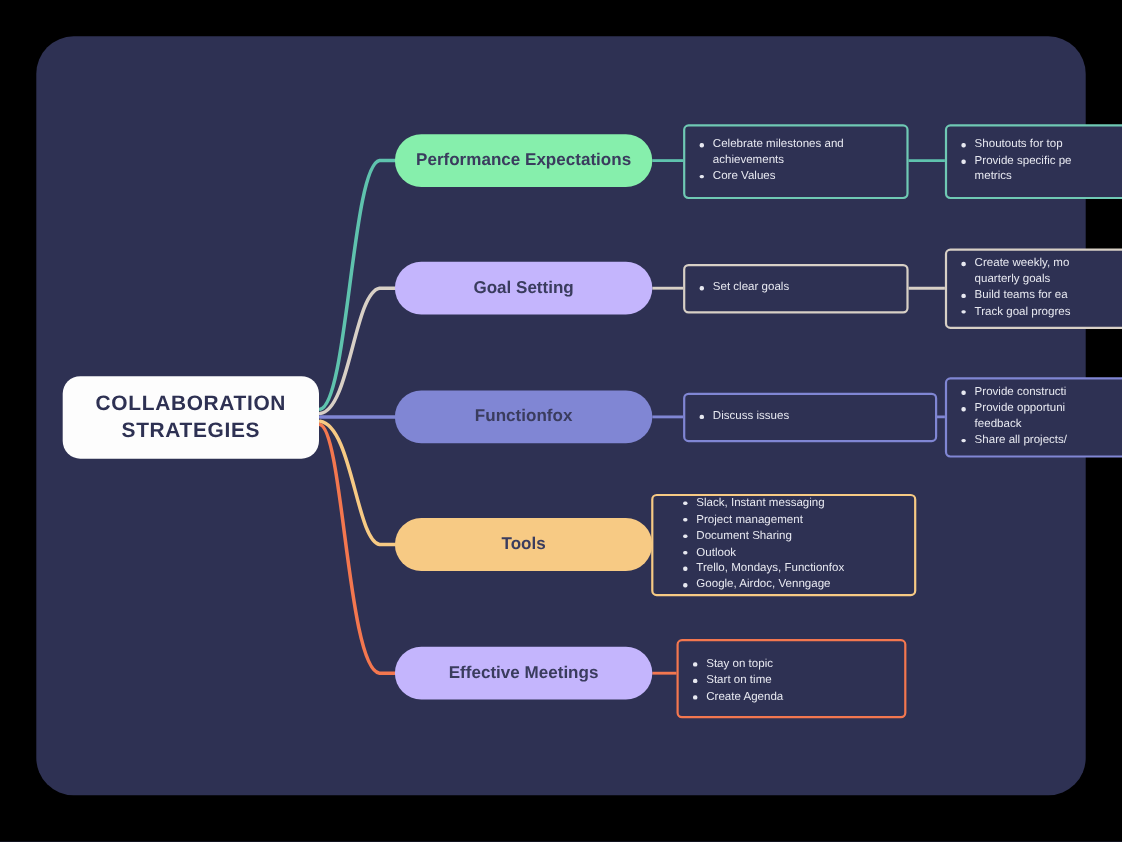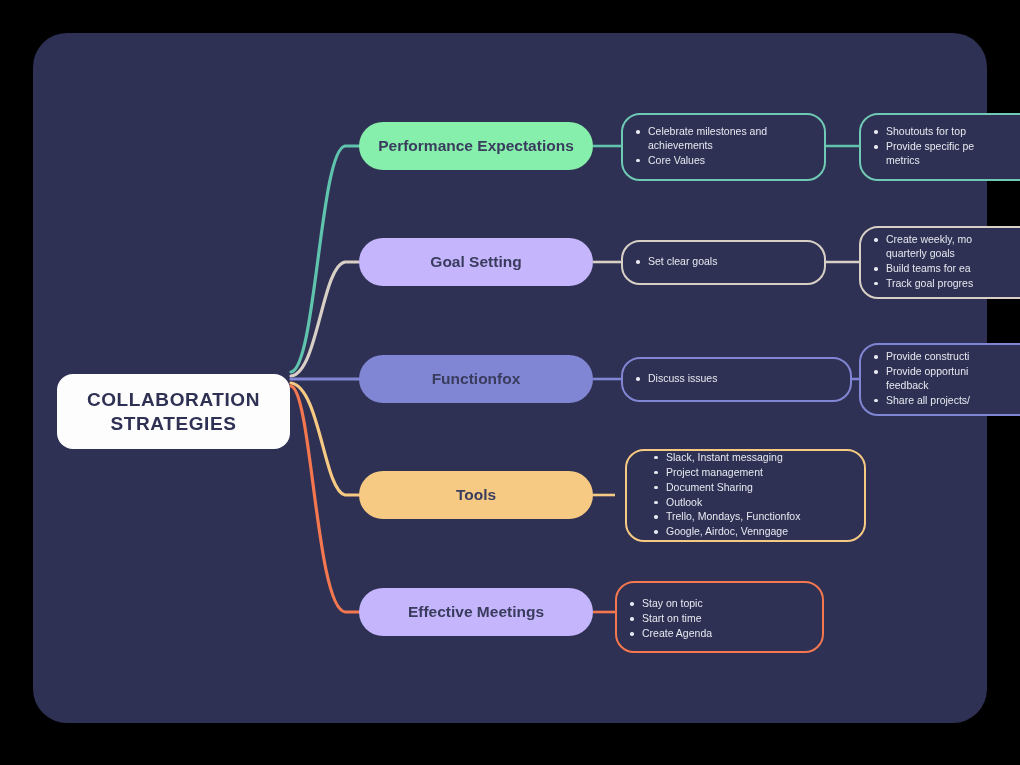--- a/index.html
+++ b/index.html
@@ -49,21 +49,20 @@
     border-radius: 16px;
     display: flex;
     align-items: center;
     justify-content: center;
     text-align: center;
     line-height: 1.25;
     font-weight: bold;
     font-size: 19px;
     letter-spacing: 0.6px;
     color: #2E3153;
-    margin-top: 32px;
   }
 
   
   .branch {
     position: absolute;
     left: 359px;
     width: 234px;
     height: 48px;
     border-radius: 24px;
     display: flex;
@@ -72,21 +71,21 @@
     font-weight: bold;
     font-size: 15.5px;
     color: #3A3C5E;
     text-align: center;
     padding: 0 10px;
   }
 
   
   .detail {
     position: absolute;
-    border-radius: 19px;
+    border-radius: 5px;
     border-style: solid;
     border-width: 2px;
     background: #2E3153;
     padding: 9px 12px 9px 10px;
     display: flex;
     align-items: center;
   }
 
   .detail ul {
     list-style: none;
@@ -196,21 +195,21 @@
     <ul>
       <li>Provide constructi</li>
       <li><span>Provide opportuni</span><br><span>feedback</span></li>
       <li>Share all projects/</li>
     </ul>
   </div>
 
   <div class="branch" style="top:471px; background:#F7CA84;">
     <span>Tools</span>
   </div>
-  <div class="detail" style="left:625px; top:449px; width:241px; height:93px; border-color:#F7CA84;padding-left:24px;">
+  <div class="detail" style="left:592px; top:449px; width:241px; height:93px; border-color:#F7CA84;padding-left:24px;">
     <ul>
       <li>Slack, Instant messaging</li>
       <li>Project management</li>
       <li>Document Sharing</li>
       <li>Outlook</li>
       <li>Trello, Mondays, Functionfox</li>
       <li>Google, Airdoc, Venngage</li>
     </ul>
   </div>
 

